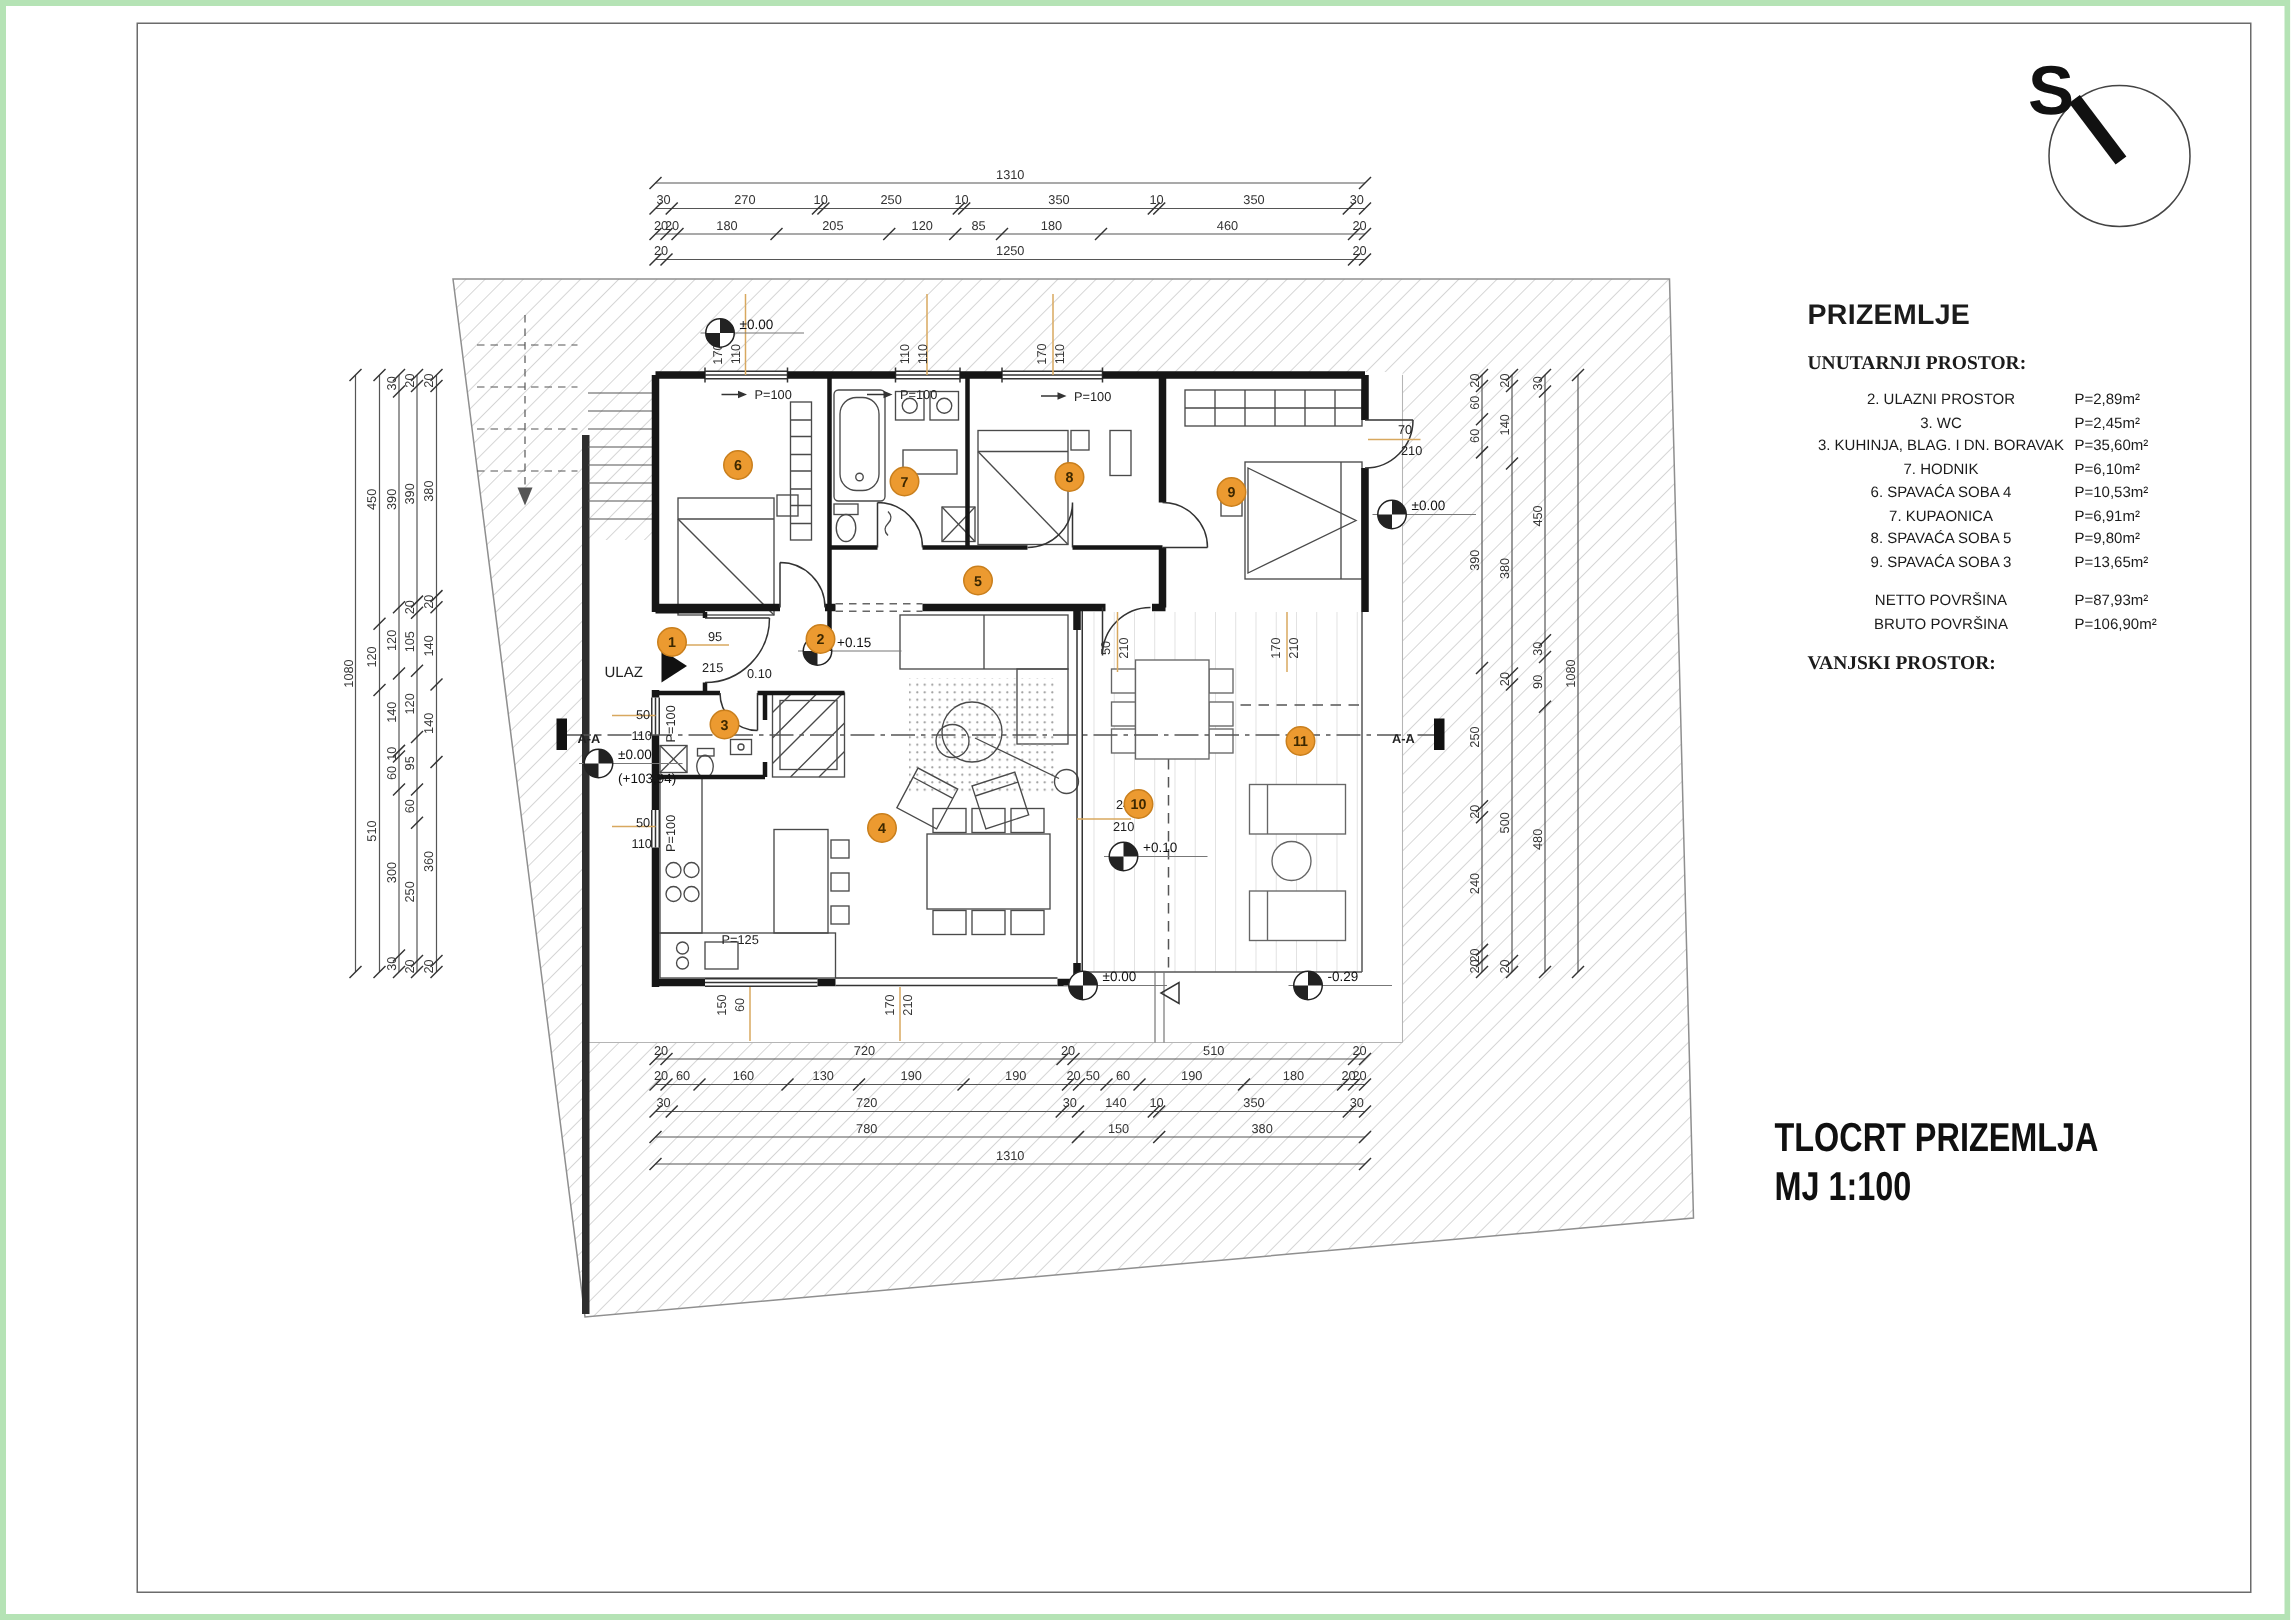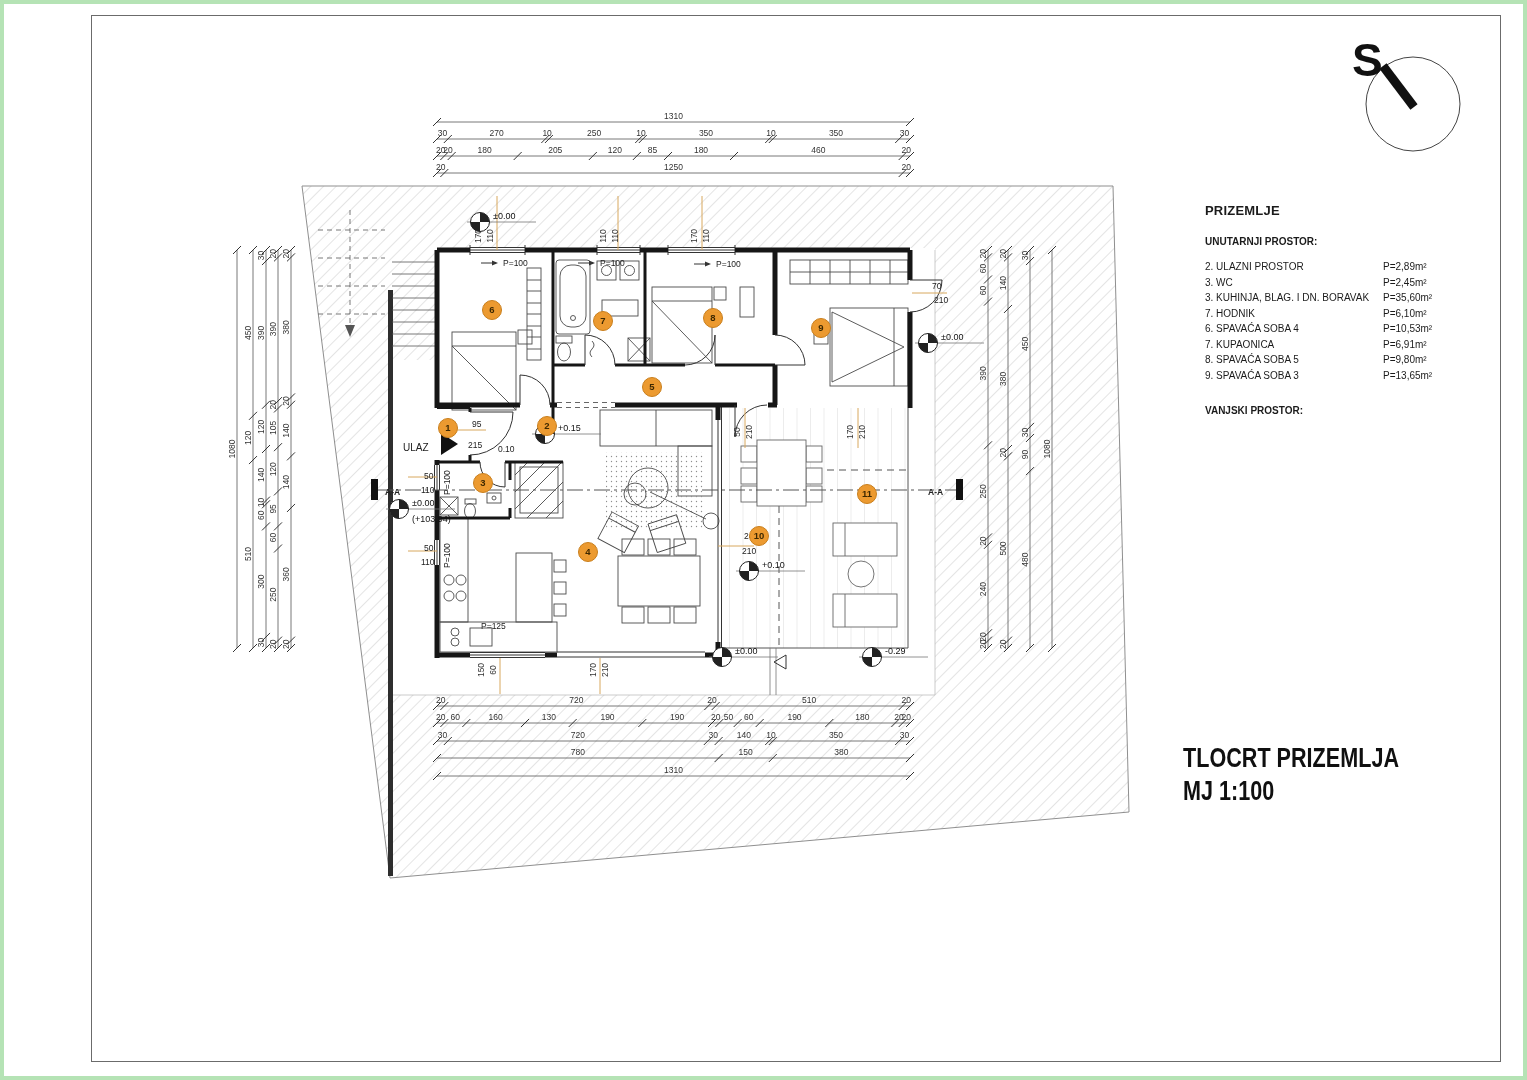--- a/index.html
+++ b/index.html
@@ -3,23 +3,23 @@
 <meta charset="utf-8">
 <style>
   html,body{margin:0;padding:0;background:#ffffff;}
   .canvas{position:relative;width:1527px;height:1080px;background:#ffffff;overflow:hidden;
           font-family:"Liberation Sans",sans-serif;}
   .green-frame{position:absolute;left:0;top:0;right:0;bottom:0;border:4px solid #b5e3b5;pointer-events:none;}
   .sheet-border{position:absolute;left:91px;top:15px;width:1408px;height:1045px;border:1px solid #6b6b6b;}
   svg{position:absolute;left:0;top:0;}
   
   .legend{position:absolute;left:1205px;top:203px;width:310px;color:#1b1b1b;font-size:10px;line-height:15.5px;}
-  .l-title{font-size:13px;font-weight:bold;letter-spacing:.2px;margin-bottom:15px;}
-  .l-head{font-weight:bold;font-size:10px;margin-bottom:10px;}
-  .lrow{display:flex;}
+  .l-title{font-size:19px;font-weight:bold;letter-spacing:.2px;margin-bottom:15px;}
+  .l-head{font-weight:bold;font-size:13px;margin-bottom:10px;font-family:Liberation Serif, serif;}
+  .lrow{display:flex;text-align:center;}
   .lrow .lbl{width:178px;}
   .l-gap{height:10px;}
   
   .titleblock{position:absolute;left:1183px;top:742px;color:#101010;
               font-size:27px;line-height:33px;font-weight:bold;
               transform:scaleX(.8);transform-origin:0 0;white-space:nowrap;}
 </style>
 </head>
 <body>
 
@@ -723,20 +723,30 @@
         <div class="lrow">
           <span class="lbl">8. SPAVAĆA SOBA 5</span>
           <span>P=9,80m²</span>
         </div>
         <div class="lrow">
           <span class="lbl">9. SPAVAĆA SOBA 3</span>
           <span>P=13,65m²</span>
         </div>
       </div>
     <div class="l-gap"></div>
+    <div id="total-rows">
+        <div class="lrow">
+          <span class="lbl">NETTO POVRŠINA</span>
+          <span>P=87,93m²</span>
+        </div>
+        <div class="lrow">
+          <span class="lbl">BRUTO POVRŠINA</span>
+          <span>P=106,90m²</span>
+        </div>
+      </div>
     <div class="l-gap"></div>
     <div class="l-head">VANJSKI PROSTOR:</div>
   </div>
 
   <div class="titleblock">
     <div>TLOCRT PRIZEMLJA</div>
     <div>MJ 1:100</div>
   </div>
 
 </div>

